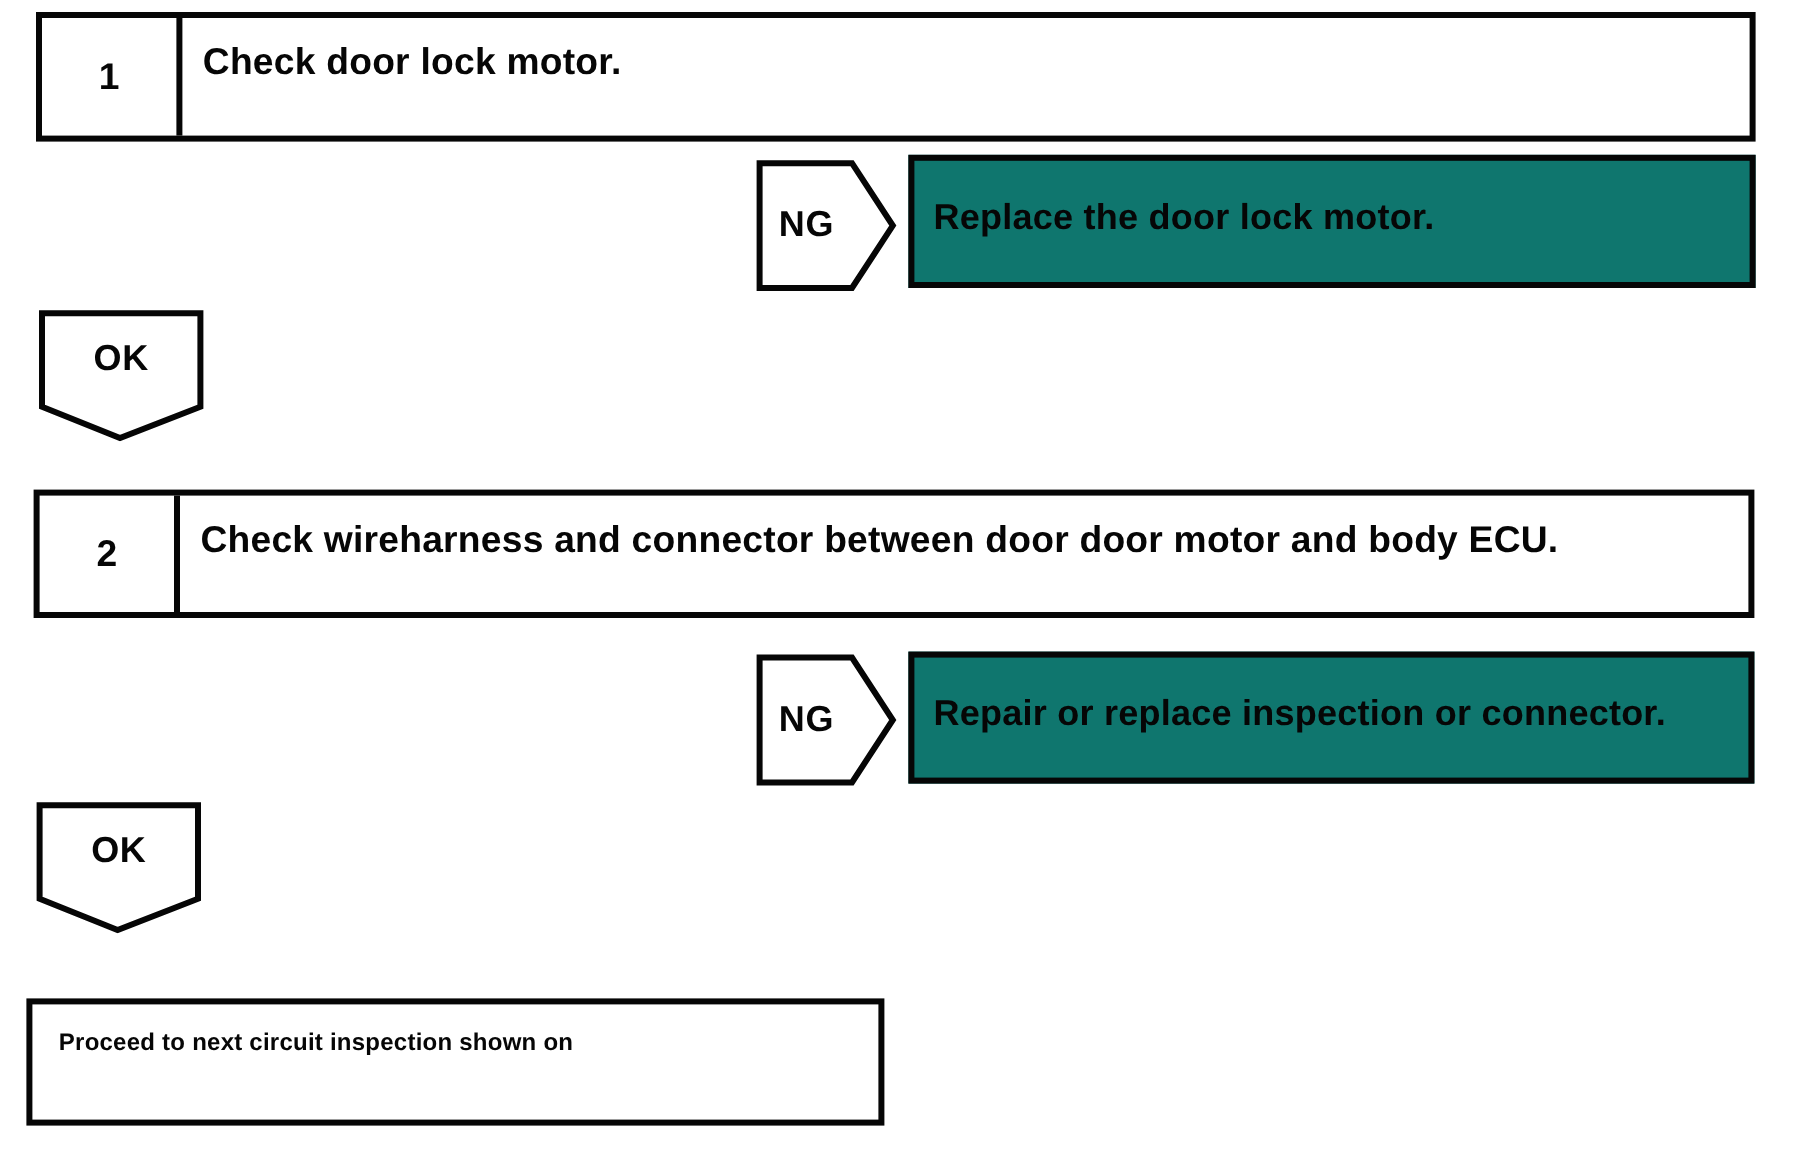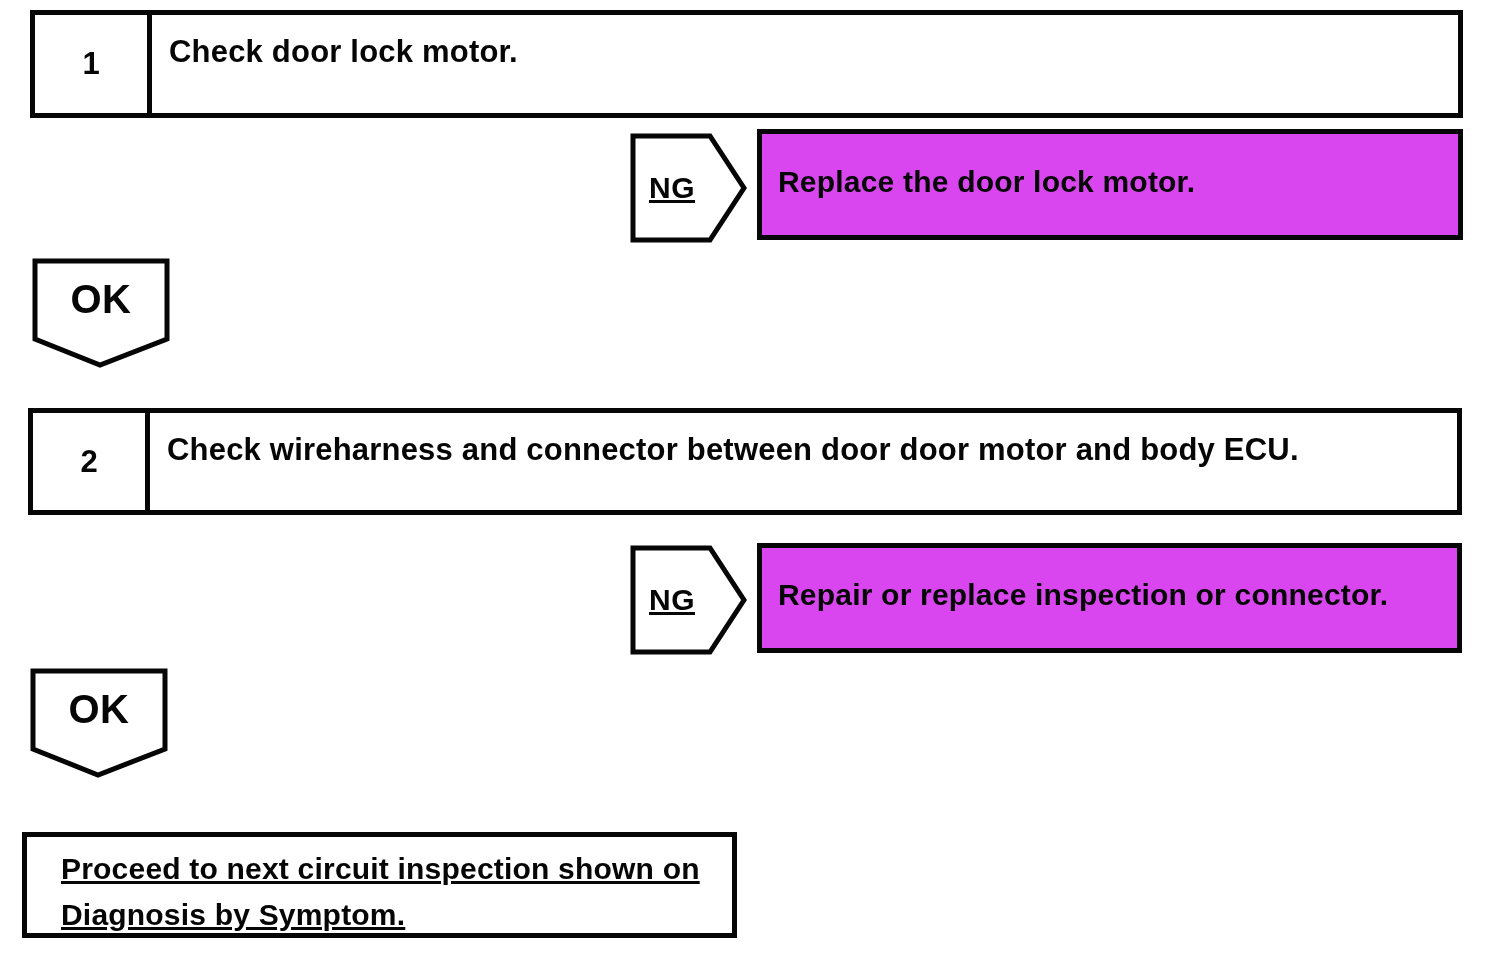--- a/index.html
+++ b/index.html
@@ -57,65 +57,63 @@
     position: absolute;
     left: 0;
     top: 0;
     width: 84px;
     height: 110px;
     display: flex;
     align-items: center;
     justify-content: center;
     font-size: 30px;
     letter-spacing: 0.5px;
-    text-decoration: underline;
   }
 
   
   .action-box {
     border: 5px solid #060606;
     box-sizing: border-box;
     display: flex;
     align-items: center;
     padding-left: 16px;
     padding-bottom: 6px;
-    background: #d946ef;
+    background: #0f766e;
     font-size: 30px;
     letter-spacing: 0.2px;
     white-space: nowrap;
   }
 
   
   .ok-arrow {
     width: 138px;
     height: 110px;
   }
   .ok-arrow svg { position: absolute; left: 0; top: 0; }
   .ok-label {
     position: absolute;
     left: 0;
     top: 0;
     width: 138px;
     height: 82px;
     display: flex;
     align-items: center;
     justify-content: center;
-    font-size: 40px;
+    font-size: 30px;
     letter-spacing: 0.5px;
   }
 
   
   .final-box {
     border: 5px solid #060606;
     box-sizing: border-box;
     background: #ffffff;
-    padding: 9px 10px 0 34px;
-    font-size: 30px;
+    padding: 9px 10px 0 22px;
+    font-size: 20px;
     letter-spacing: 0.2px;
-    text-decoration: underline;
   }
   .final-line {
     line-height: 46px;
     white-space: nowrap;
   }
 </style>
 </head>
 <body>
 
 <div class="canvas">
@@ -161,16 +159,15 @@
 
   <div class="ok-arrow abs" style="left:30px; top:668px;">
     <svg width="138" height="110" viewBox="0 0 138 110">
       <polygon points="3,3 135,3 135,81 68,107 3,81" fill="#ffffff" stroke="#060606" stroke-width="5" stroke-linejoin="miter"></polygon>
     </svg>
     <span class="ok-label">OK</span>
   </div>
 
   <div class="final-box abs" style="left:22px; top:832px; width:715px; height:106px;">
     <div class="final-line">Proceed to next circuit inspection shown on</div>
-    <div class="final-line">Diagnosis by Symptom.</div>
   </div>
 
 </div>
 
 </body></html>

